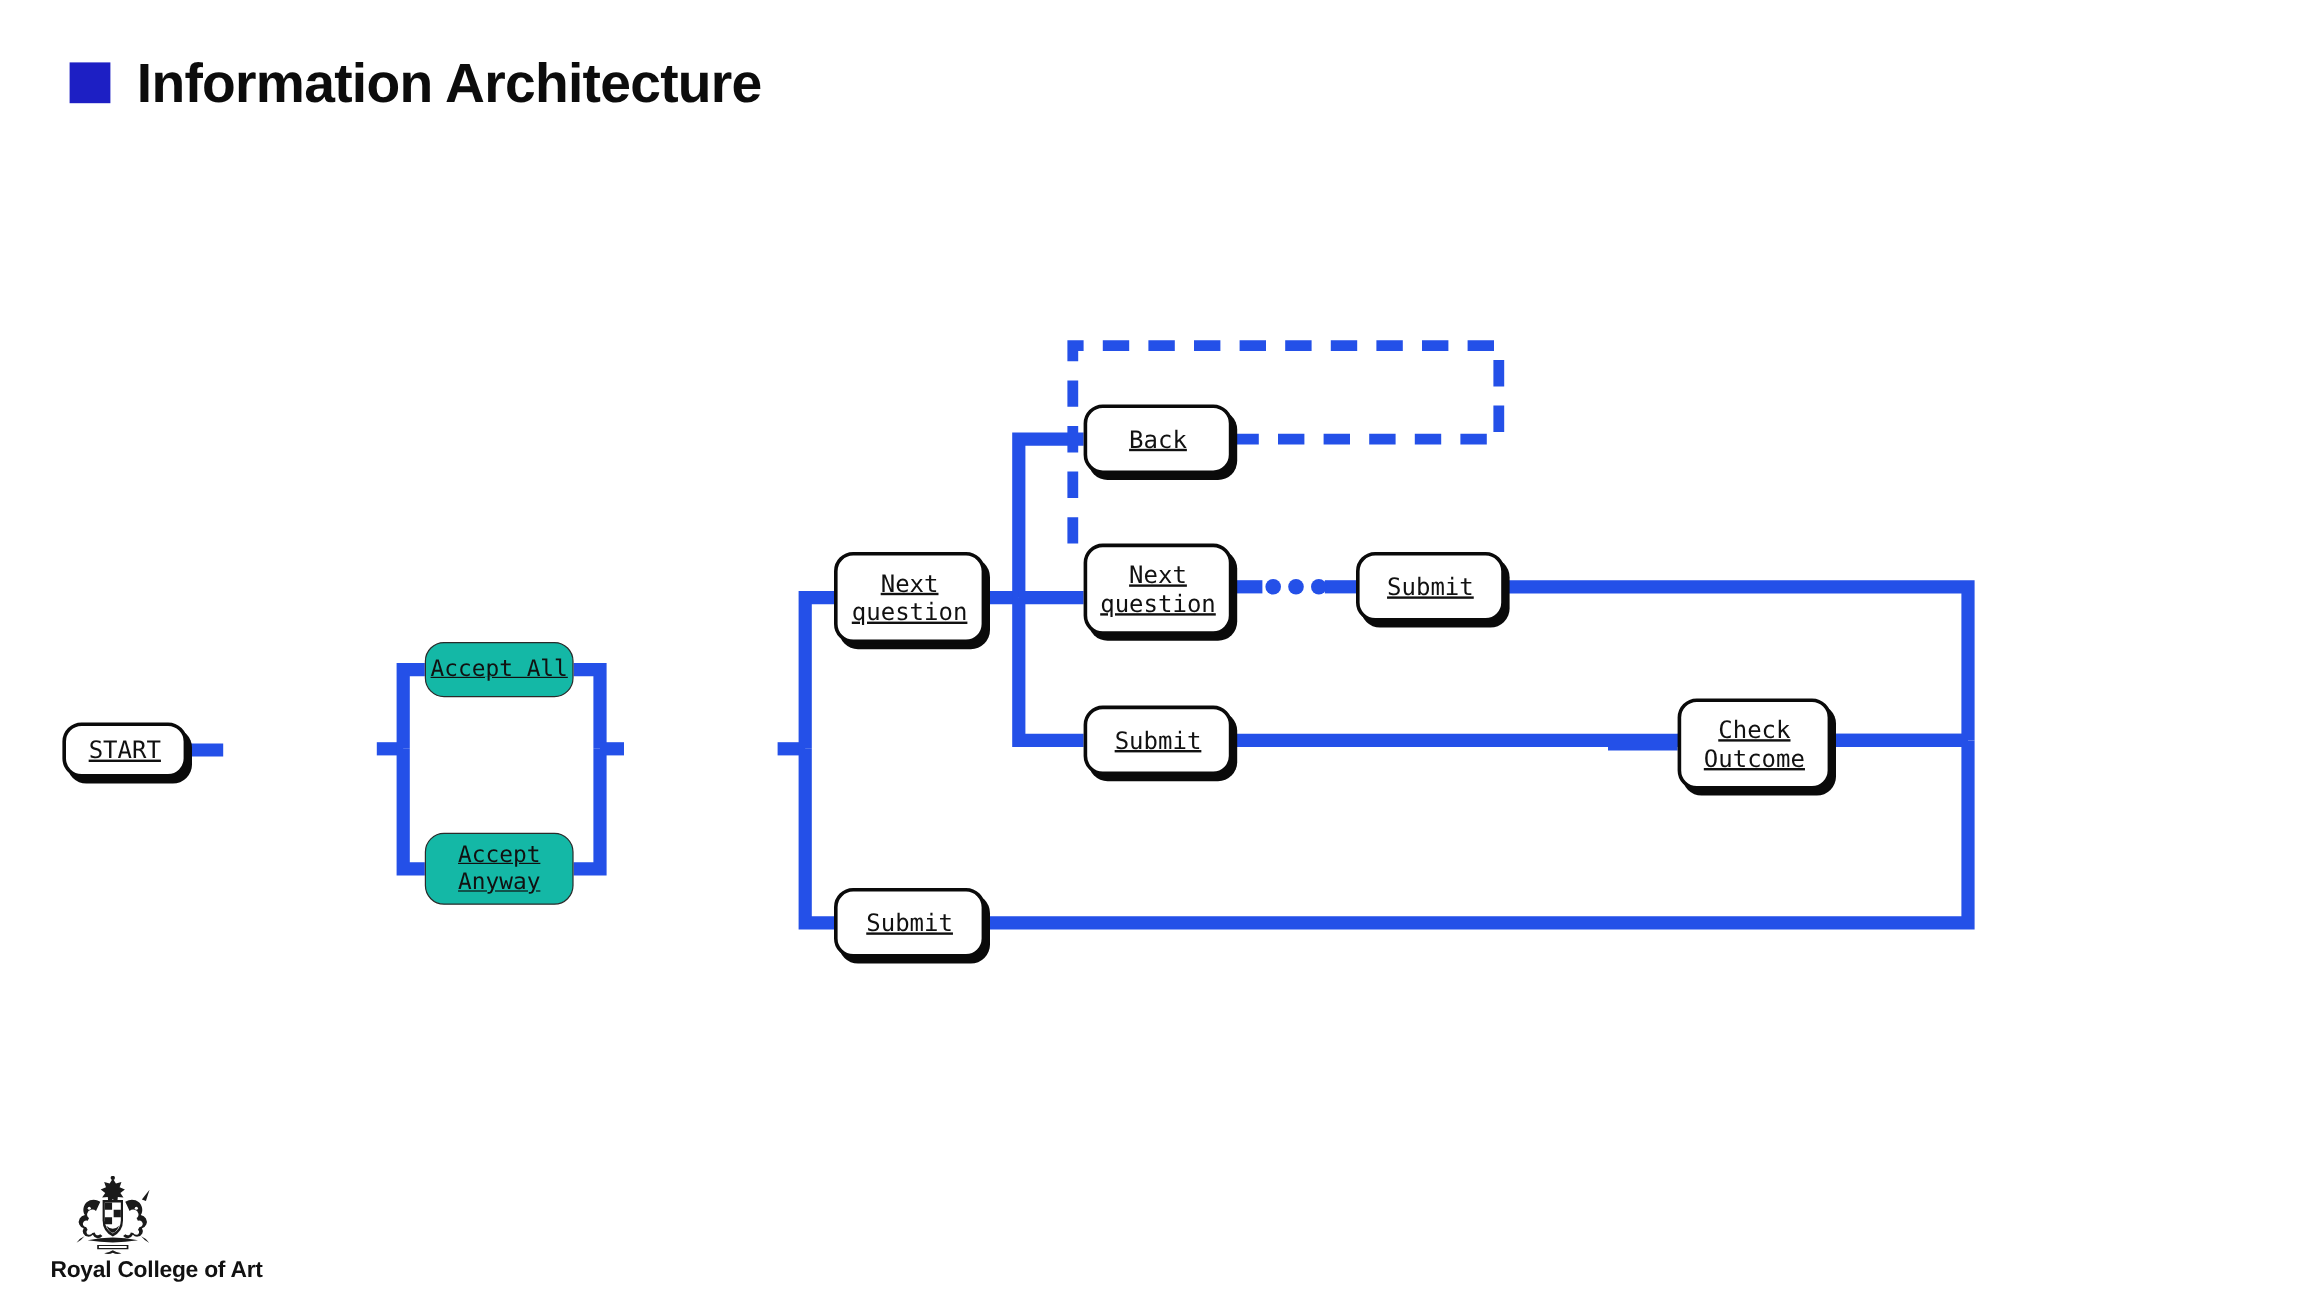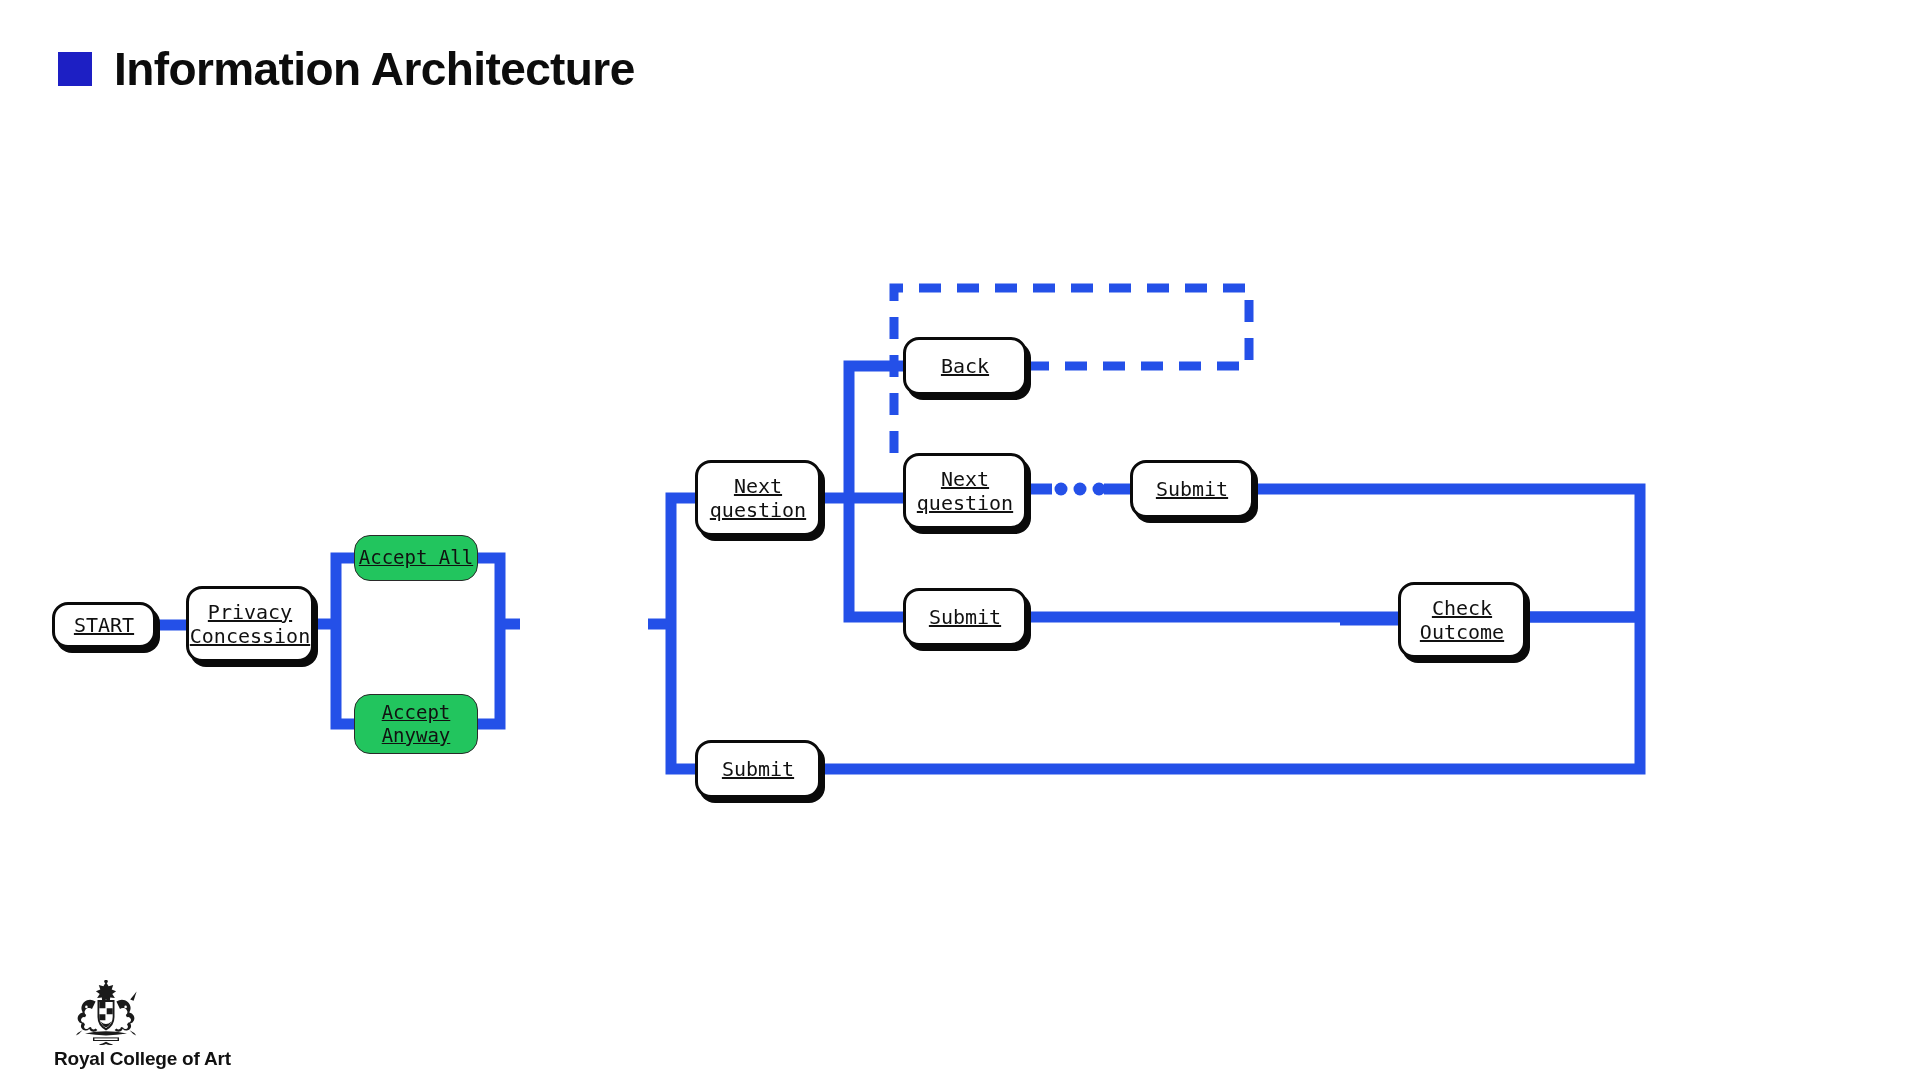--- a/index.html
+++ b/index.html
@@ -75,30 +75,30 @@
     white-space: pre-line;
     z-index: 5;
     text-decoration: underline;
   }
   .node.solid {
     background: #ffffff;
     border: 3px solid #0a0a0a;
     box-shadow: 4px 5px 0 0 #0a0a0a;
   }
   .node.grey {
-    background: #22c55e;
+    background: #14b8a6;
     border: 1.8px solid #2a2a2a;
     box-shadow: none;
     font-size: 19px;
   }
 
   
   #footer-logo {
     position: absolute;
-    left: 54px;
+    left: 42px;
     top: 980px;
     width: 230px;
   }
   #crest {
     display: block;
     margin-left: 6px;
   }
   #logo-wordmark {
     font-family: "Liberation Sans", sans-serif;
     font-size: 19px;
@@ -160,22 +160,20 @@
       <circle cx="1099" cy="489" r="6.5"></circle>
     </g>
 
     <g fill="none" stroke="#2450e8" stroke-width="9" stroke-dasharray="22 16" stroke-linecap="butt">
       <path d="M1027 366 H1249 V288 H894 V460"></path>
     </g>
   </svg>
 
   <div class="node solid" style="left:52px; top:602px; width:104px; height:46px;">START</div>
 
-  <div class="node solid" style="left:186px; top:586px; width:128px; height:76px;">Privacy
-Concession</div>
 
   <div class="node grey" style="left:354px; top:535px; width:124px; height:46px;">Accept All</div>
 
   <div class="node grey" style="left:354px; top:694px; width:124px; height:60px;">Accept
 Anyway</div>
 
 
   <div class="node solid" style="left:695px; top:460px; width:126px; height:76px;">Next
 question</div>
 

